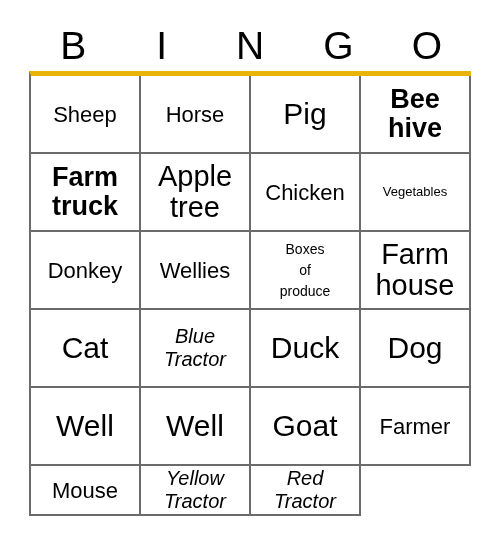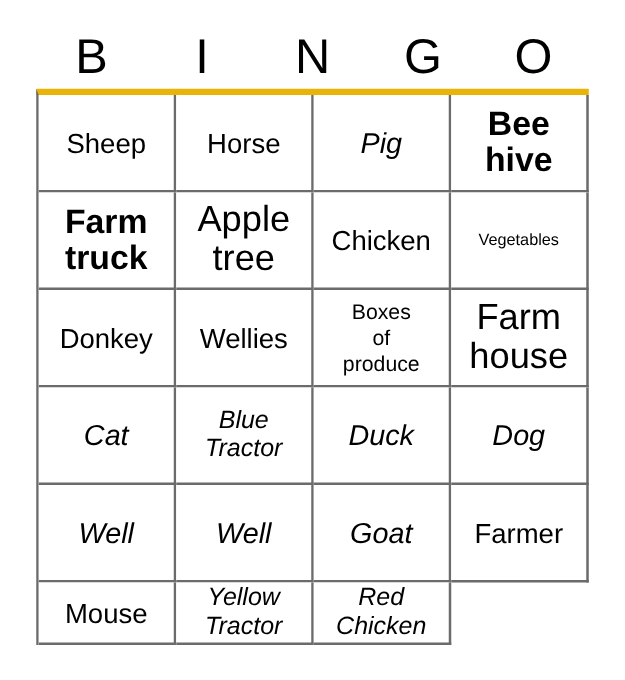--- a/index.html
+++ b/index.html
@@ -66,26 +66,26 @@
   }
   .cell-text {
     display: block;
     width: 100%;
     text-align: center;
     color: #000000;
     white-space: pre-line;
     word-break: break-word;
   }
   
-  .sz-xl  { font-size: 23px; line-height: 36px; font-style: italic; }
+  .sz-xl  { font-size: 30px; line-height: 36px; }
   .sz-lg  { font-size: 29px; line-height: 31px; }
   .sz-ml  { font-size: 27px; line-height: 29px; font-weight: bold; }
   .sz-md  { font-size: 22px; line-height: 25px; }
   .sz-sm  { font-size: 20px; line-height: 23px; font-style: italic; }
-  .sz-xs  { font-size: 17px; line-height: 21px; }
+  .sz-xs  { font-size: 14px; line-height: 21px; }
   .sz-xxs { font-size: 13px; line-height: 16px; text-align: center; }
 </style>
 </head>
 <body>
 
 <div class="card">
 
   <div class="header-row">
     <div class="header-cell">B</div>
     <div class="header-cell">I</div>
@@ -164,17 +164,17 @@
       </div>
       <div class="cell">
         <span class="cell-text sz-md">Mouse</span>
       </div>
       <div class="cell">
         <span class="cell-text sz-sm">Yellow
 Tractor</span>
       </div>
       <div class="cell">
         <span class="cell-text sz-sm">Red
-Chicken</span>
+Tractor</span>
       </div>
     </div>
 
 </div>
 
 </body></html>

